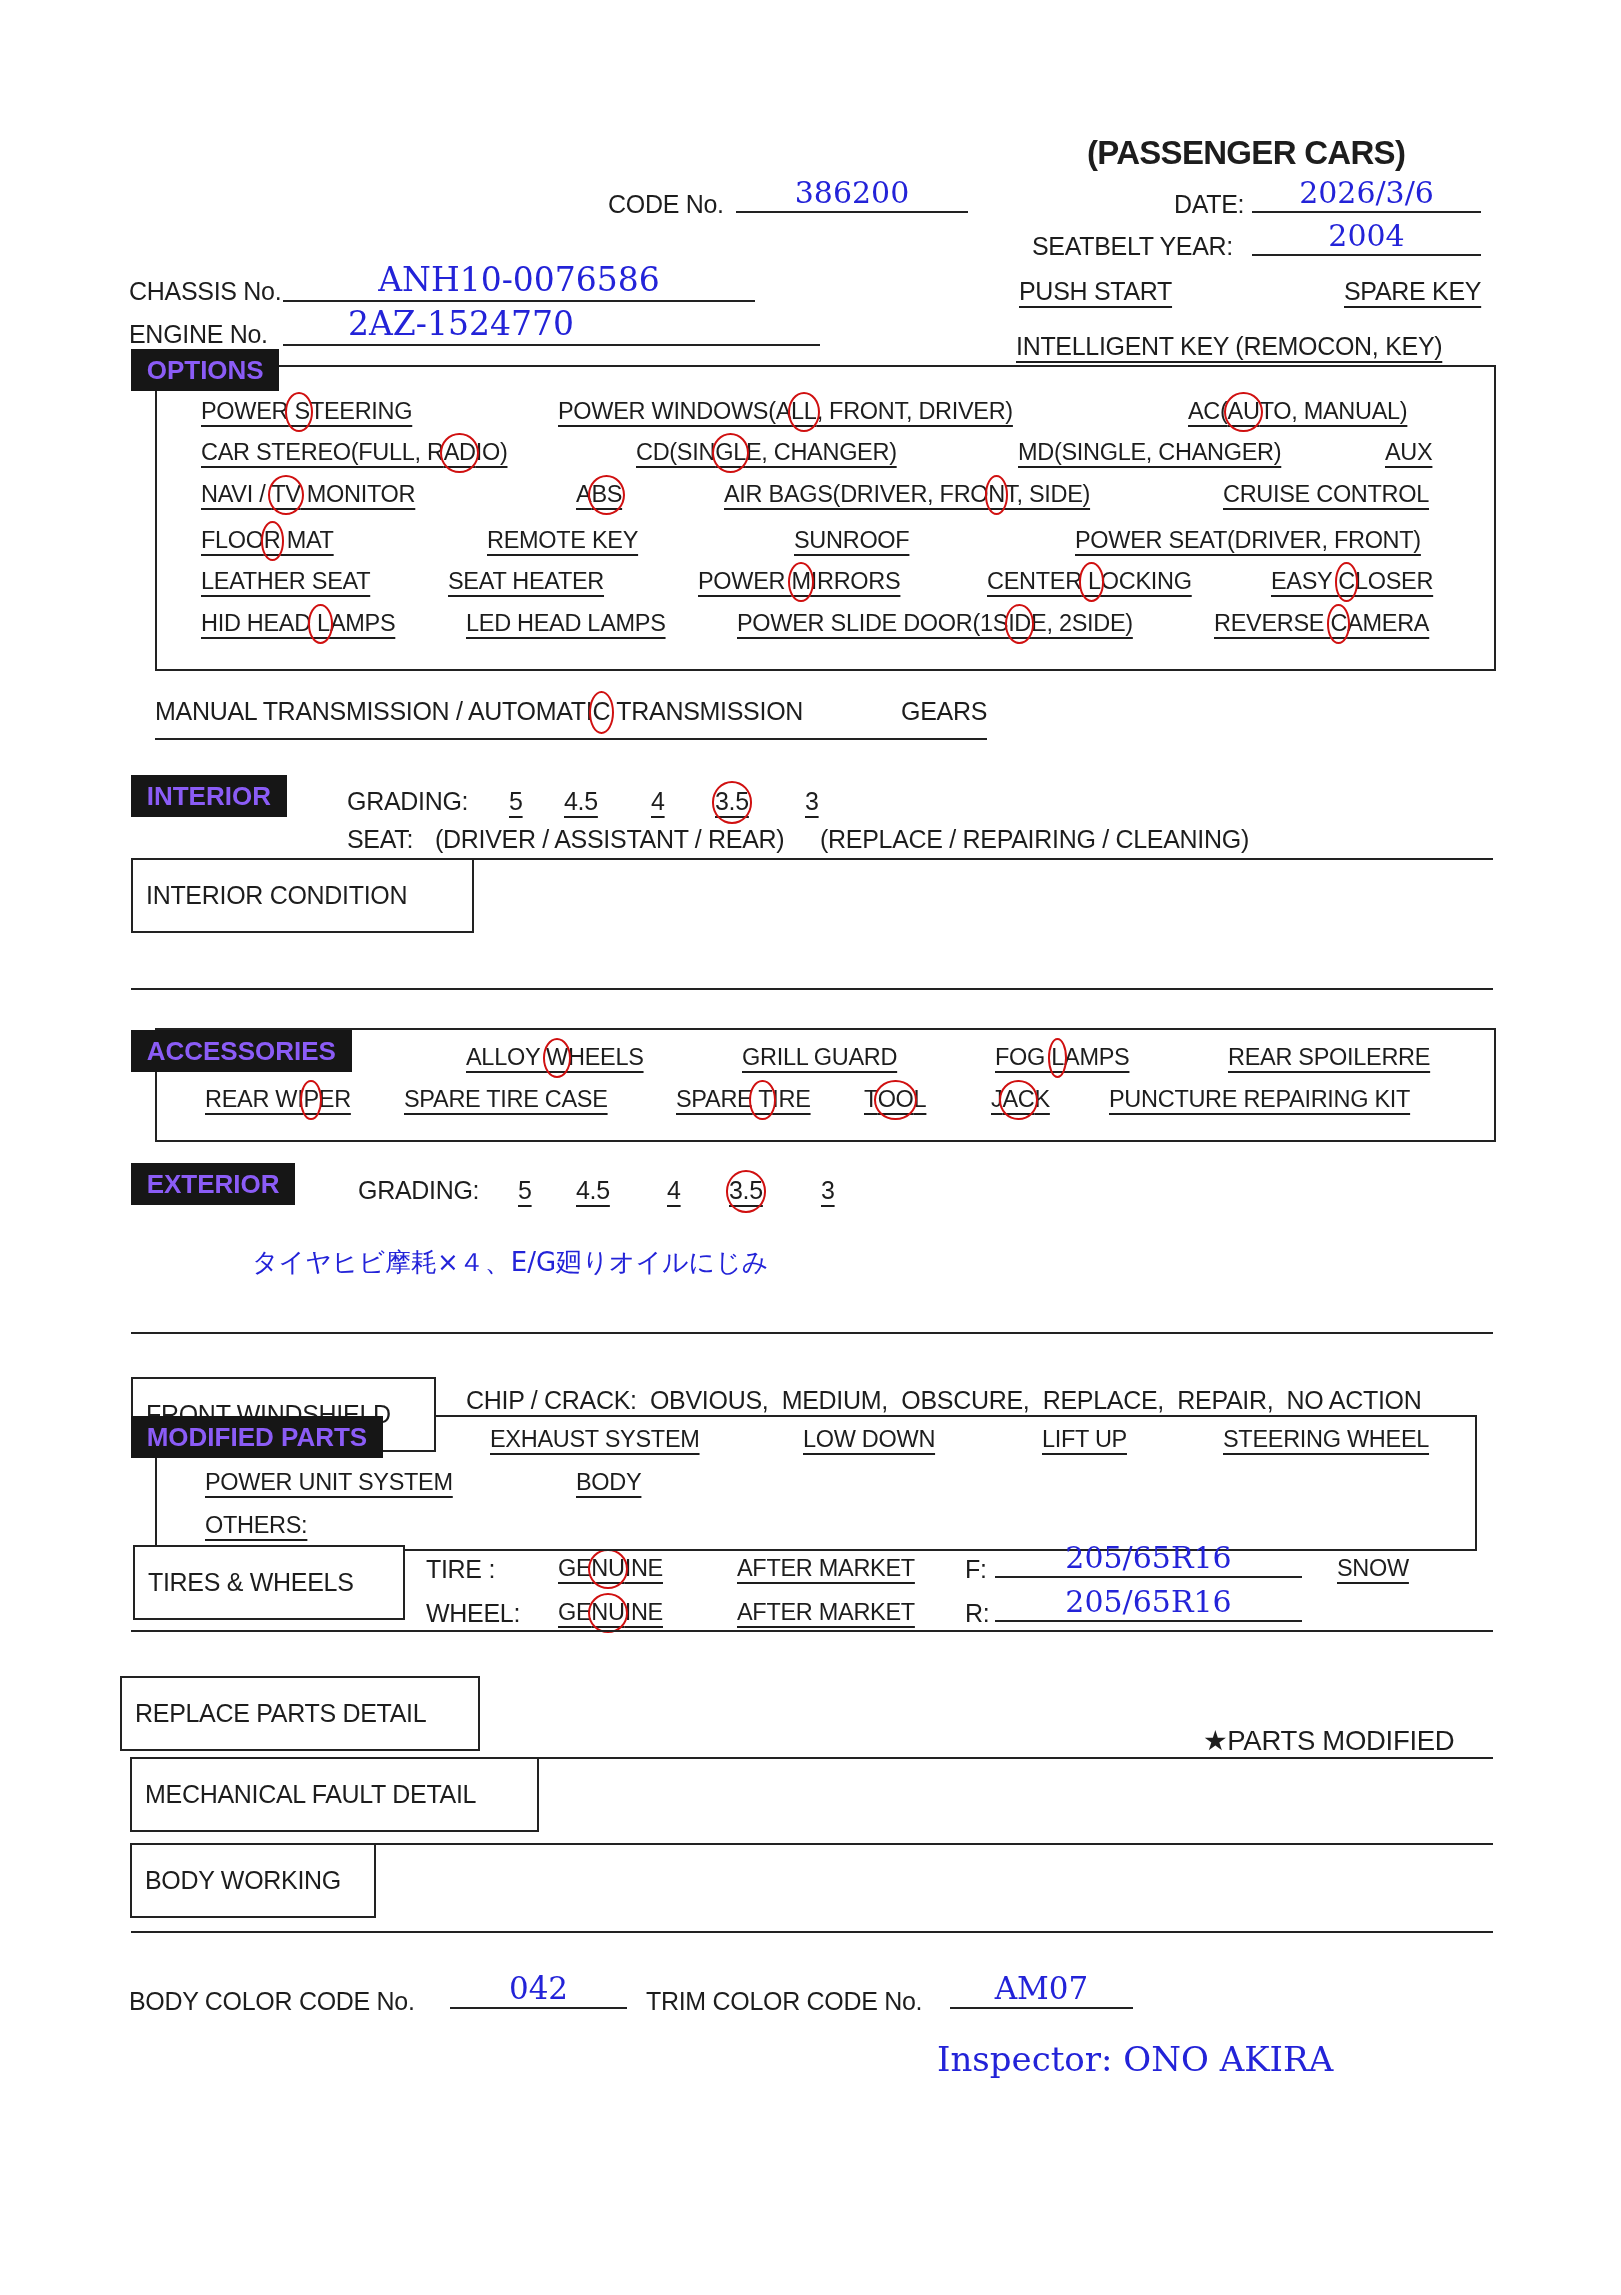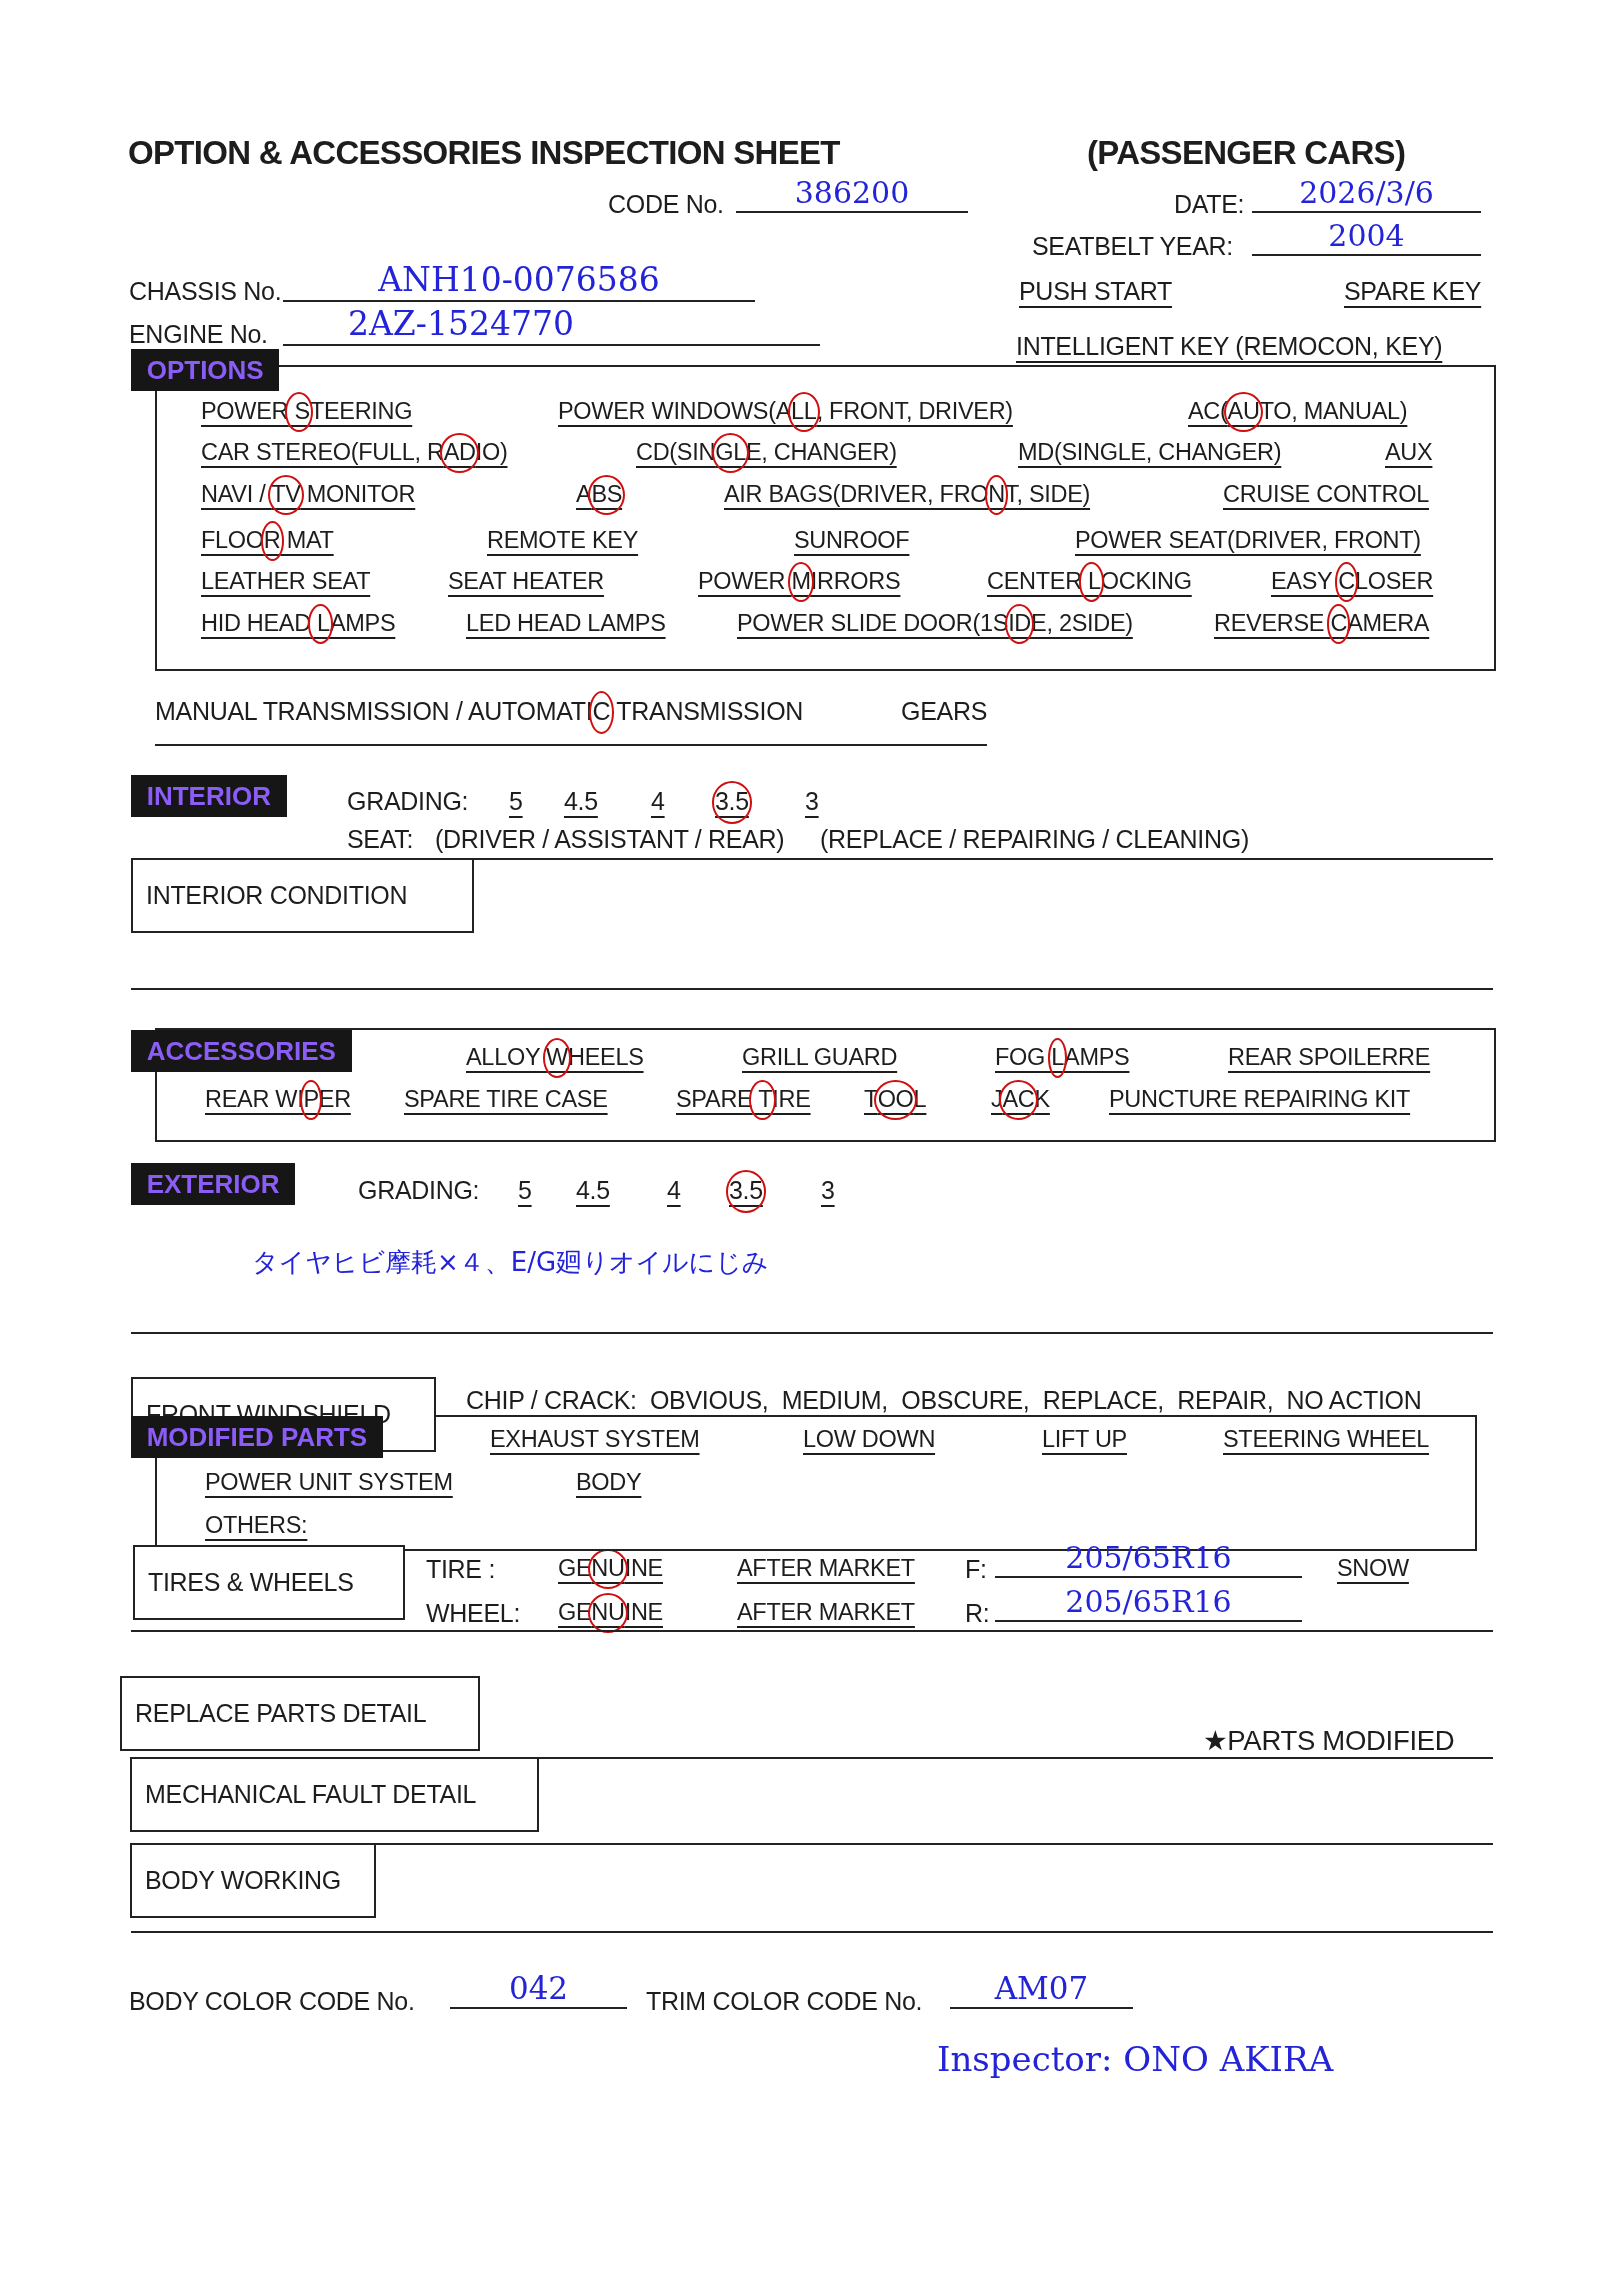--- a/index.html
+++ b/index.html
@@ -17,31 +17,30 @@
   .obox{position:absolute;border:2px solid #222;z-index:1;}
   .hr{position:absolute;border-top:2.6px solid #222;height:0;z-index:2;}
   .field{position:absolute;border-bottom:2.6px solid #222;text-align:center;
          font-family:"DejaVu Serif","Liberation Serif",serif;color:#2323d8;
          font-size:30px;padding-bottom:1.3px;white-space:pre;z-index:2;}
   .hv{font-family:"DejaVu Serif","Liberation Serif",serif;color:#2323d8;}
   .jp{position:absolute;color:#2323d8;font-size:26px;font-family:"DejaVu Sans",sans-serif;white-space:pre;}
   .circ{position:relative;white-space:pre;}
   .circ::after{content:"";position:absolute;left:-0.14em;right:-0.14em;top:-0.26em;bottom:-0.34em;
                border:2.6px solid #d01010;border-radius:50%;pointer-events:none;}
-  .tline{position:absolute;border-bottom:2.6px solid #222;padding-bottom:18px;
+  .tline{position:absolute;border-bottom:2.6px solid #222;padding-bottom:12px;
          font-size:25px;letter-spacing:-0.3px;white-space:pre;}
   .gap{display:inline-block;width:98px;}
   .badge-z{z-index:4;}
 </style>
 </head>
 <body>
 
 <div class="page">
 
-  <div class="abs ttl" style="left:128px;top:134px">OPTION &amp; ACCESSORIES INSPECTION SHEET</div>
   <div class="abs ttl" style="left:1087px;top:134px">(PASSENGER CARS)</div>
 
   <div class="abs lbl" style="left:608px;top:190px">CODE No.</div>
   <div class="field" style="left:736px;top:175px;width:232px">386200</div>
   <div class="abs lbl" style="left:1174px;top:190px">DATE:</div>
   <div class="field" style="left:1252px;top:175px;width:229px">2026/3/6</div>
 
   <div class="abs lbl" style="left:1032px;top:232px">SEATBELT YEAR:</div>
   <div class="field" style="left:1252px;top:218px;width:229px">2004</div>
 

